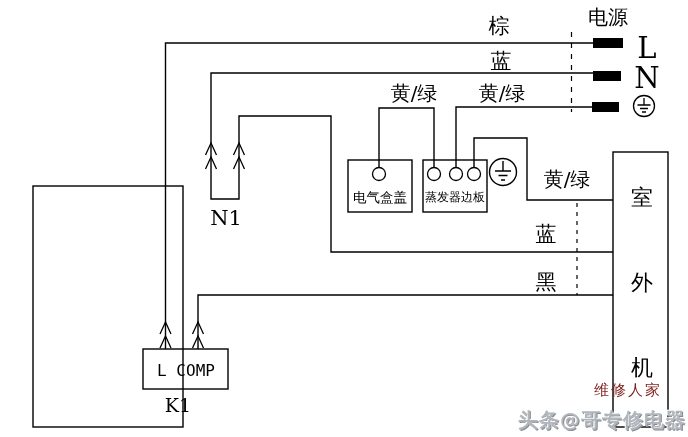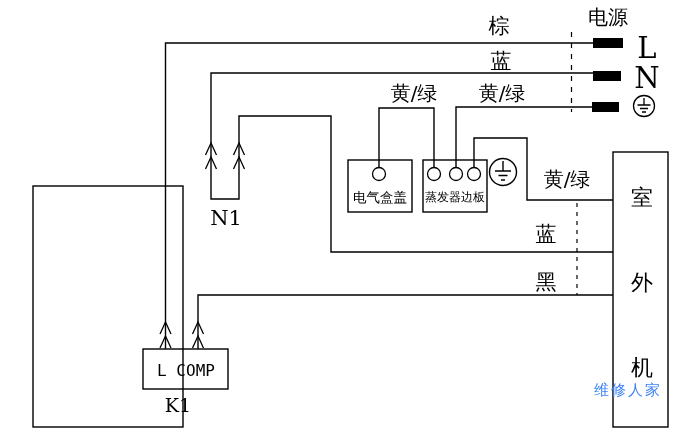--- a/index.html
+++ b/index.html
@@ -13,21 +13,21 @@
   .mono{font-family:"DejaVu Sans Mono",monospace;}
   .wm-main{
     position:absolute;right:2px;bottom:3px;
     font-family:"DejaVu Sans",sans-serif;font-size:20px;font-weight:bold;
     letter-spacing:1px;color:#b0b6bb;
     text-shadow:-1px -1px 0 #ffffff,1px 1px 0 #878d92;
     white-space:nowrap;
   }
   .wm-ghost{
     position:absolute;left:594px;top:381px;
-    font-family:"DejaVu Sans",sans-serif;font-size:15px;color:#3b82f6;
+    font-family:"DejaVu Sans",sans-serif;font-size:15px;color:#7f1d1d;
     letter-spacing:2px;white-space:nowrap;
   }
 </style>
 </head>
 <body>
 
 <div class="stage">
   <svg width="688" height="437" viewBox="0 0 688 437">
 
     <g stroke="#000" stroke-width="1.4" fill="none">
@@ -113,13 +113,14 @@
     <text class="mono" x="186" y="376" font-size="16" text-anchor="middle">L COMP</text>
     <text class="serif" x="178" y="412" font-size="19" text-anchor="middle">K1</text>
 
     <text class="cjk" x="642" y="205" font-size="22" text-anchor="middle">室</text>
     <text class="cjk" x="642" y="290" font-size="22" text-anchor="middle">外</text>
     <text class="cjk" x="642" y="375" font-size="22" text-anchor="middle">机</text>
   </svg>
 
   
   <div class="wm-ghost">维修人家</div>
+  <div class="wm-main">头条@哥专修电器</div>
 </div>
 
 </body></html>

